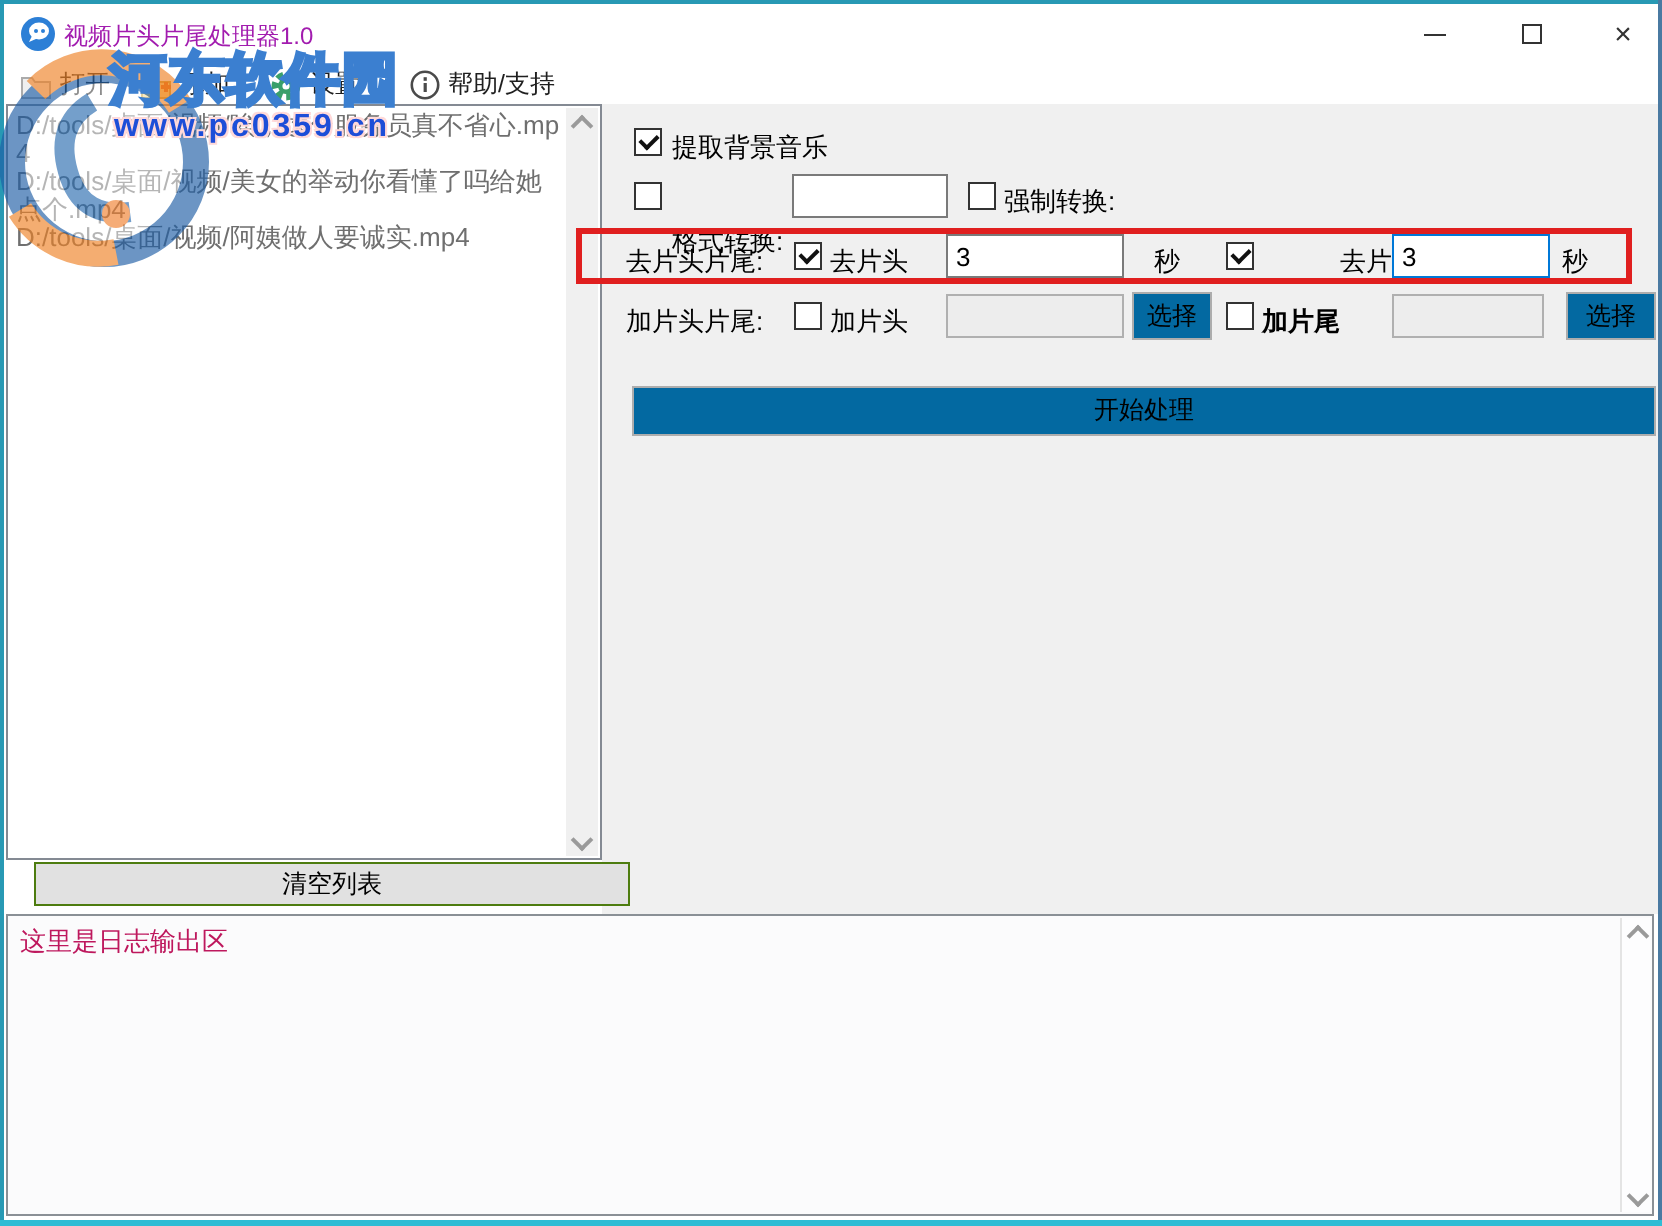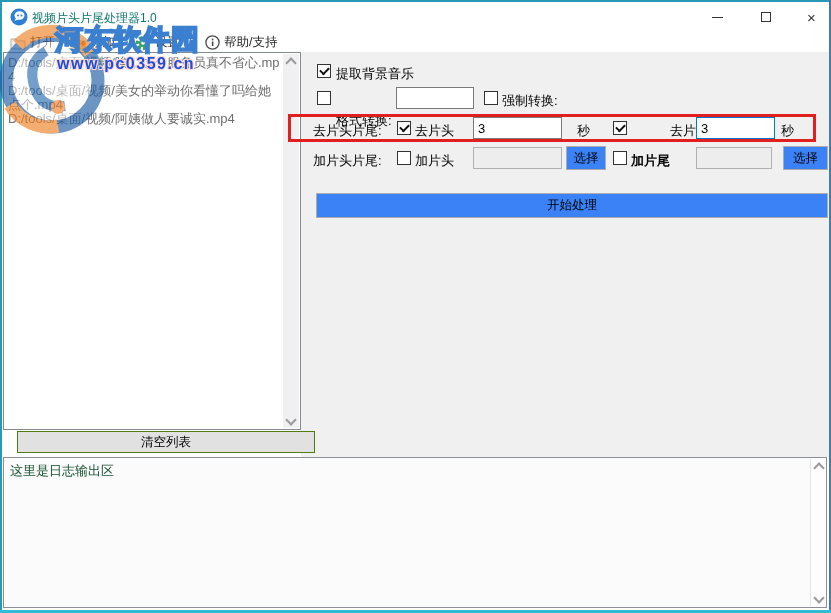--- a/index.html
+++ b/index.html
@@ -10,21 +10,21 @@
   
   .frame { position:absolute; pointer-events:none; z-index:40; }
   .frame.top    { left:0; top:0; width:831px; height:2px;  background:#2899b4; }
   .frame.left   { left:0; top:0; width:2px;  height:613px; background:#2899b4; }
   .frame.right  { left:829px; top:0; width:2px; height:613px; background:#4a7aa2; }
   .frame.bottom { left:0; top:610px; width:831px; height:3px; background:#2fbcd4; }
 
   
   .titlebar { position:absolute; left:2px; top:2px; width:827px; height:30px; background:#fff; }
   .app-icon { position:absolute; left:8px; top:6px; width:18px; height:18px; }
-  .title-text { position:absolute; left:30px; top:8px; font-size:12px; color:#0f766e; white-space:nowrap; }
+  .title-text { position:absolute; left:30px; top:8px; font-size:12px; color:#a21caf; white-space:nowrap; }
   .winbtn { position:absolute; top:0; width:45px; height:30px; display:flex; align-items:center; justify-content:center; }
   .winbtn.min { left:693px; } .winbtn.max { left:741px; } .winbtn.close { left:787px; }
   .glyph-min { width:11px; height:1px; background:#333; }
   .glyph-max { width:10px; height:10px; border:1px solid #333; }
   .glyph-close { font-size:15px; color:#333; line-height:1; }
 
   
   .toolbar { position:absolute; left:2px; top:32px; width:827px; height:21px; background:#fff; }
   .tb-item { position:absolute; top:1px; height:19px; display:flex; align-items:center; gap:4px; font-size:12.5px; color:#1f1f1f; white-space:nowrap; }
   .tb-open { left:8px; } .tb-add { left:68px; } .tb-set { left:133px; } .tb-help { left:203px; }
@@ -43,28 +43,28 @@
   .clear-btn { position:absolute; left:17px; top:431px; width:298px; height:22px; background:#e1e1e1; border:1px solid #4d7c0f; font-size:12.5px; color:#000; display:flex; align-items:center; justify-content:center; }
 
   
   .right-panel { position:absolute; left:301px; top:52px; width:528px; height:405px; background:#f0f0f0; }
   .lbl { position:absolute; font-size:13px; color:#000; white-space:nowrap; }
   .cb { position:absolute; width:14px; height:14px; background:#fff; border:1px solid #333; }
   .cb.checked::after { content:""; position:absolute; left:2px; top:2px; width:7px; height:4px; border-left:2px solid #111; border-bottom:2px solid #111; transform:rotate(-45deg); }
   .tinput { position:absolute; height:22px; border:1px solid #7a7a7a; background:#fff; font-family:"Liberation Sans",sans-serif; font-size:13px; color:#000; padding:0 4px; outline:none; }
   .tinput.focused { border:1px solid #0078d7; }
   .tinput.disabled { background:#ededed; border:1px solid #b0b0b0; }
-  .sbtn { position:absolute; background:#3b82f6; border:1px solid #adadad; font-size:12.5px; color:#000; display:flex; align-items:center; justify-content:center; }
+  .sbtn { position:absolute; background:#0369a1; border:1px solid #adadad; font-size:12.5px; color:#000; display:flex; align-items:center; justify-content:center; }
 
   
   .annotation { position:absolute; left:288px; top:114px; width:528px; height:28px; border:3px solid #e01f1f; z-index:30; pointer-events:none; }
 
   
   .log-area { position:absolute; left:3px; top:457px; width:824px; height:151px; background:#fbfbfc; border:1px solid #8a9096; }
-  .log-text { position:absolute; left:6px; top:4px; font-size:13px; color:#14532d; }
+  .log-text { position:absolute; left:6px; top:4px; font-size:13px; color:#be185d; }
   .log-scroll { right:1px; top:1px; width:15px; height:147px; background:#fdfdfe; border-left:1px solid #e4e4e4; }
 
   
   .watermark { position:absolute; left:0; top:11px; width:320px; height:140px; z-index:50; pointer-events:none; }
   .wm-logo { position:absolute; left:-2px; top:8px; width:118px; height:120px; opacity:0.65; }
   .wm-name { position:absolute; left:55px; top:10px; font-size:28px; font-weight:bold; letter-spacing:1px; color:rgba(255,255,255,0.25); -webkit-text-stroke:2px #3b7fd0; text-shadow:0 0 1px #7db2e8; white-space:nowrap; }
   .wm-url { position:absolute; left:57px; top:44px; font-size:16px; font-weight:bold; letter-spacing:1.5px; color:#1d4ed8; text-shadow:1px 1px 0 #ffd9d9,-1px -1px 0 #ffd9d9,1px -1px 0 #ffd9d9,-1px 1px 0 #ffd9d9; white-space:nowrap; }
 </style>
 </head>
 <body>

